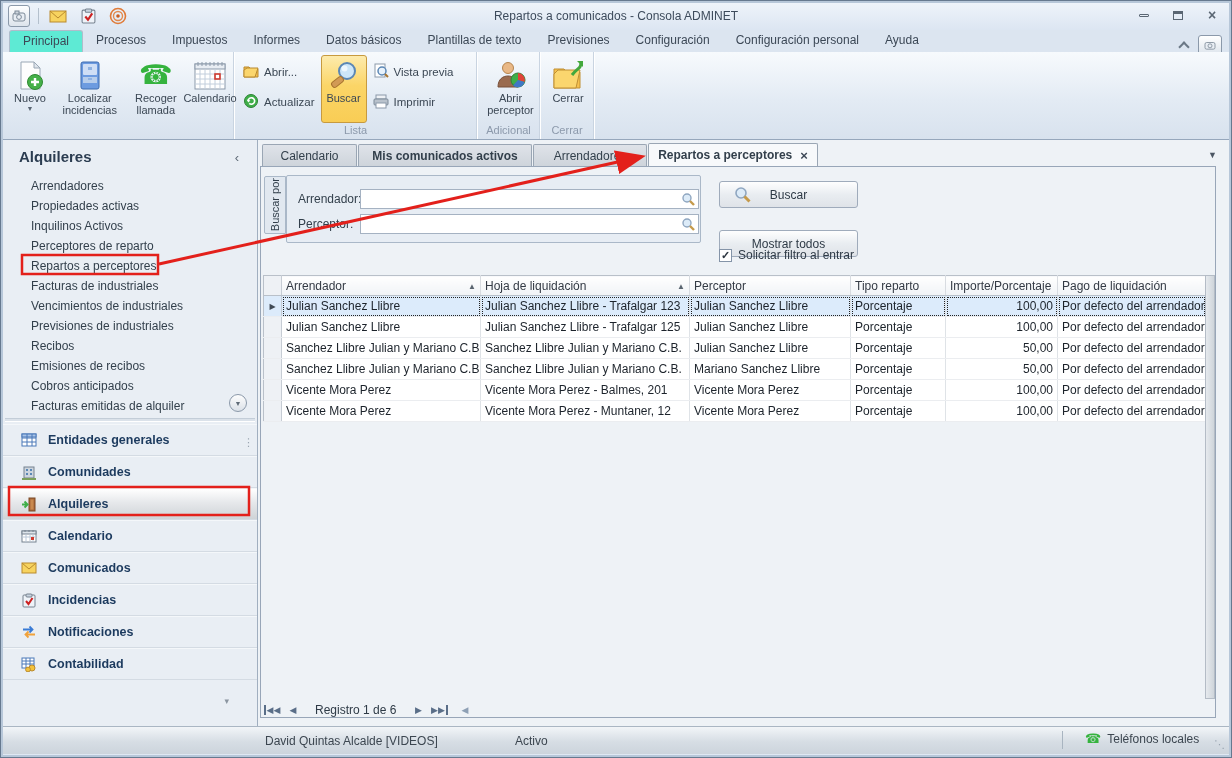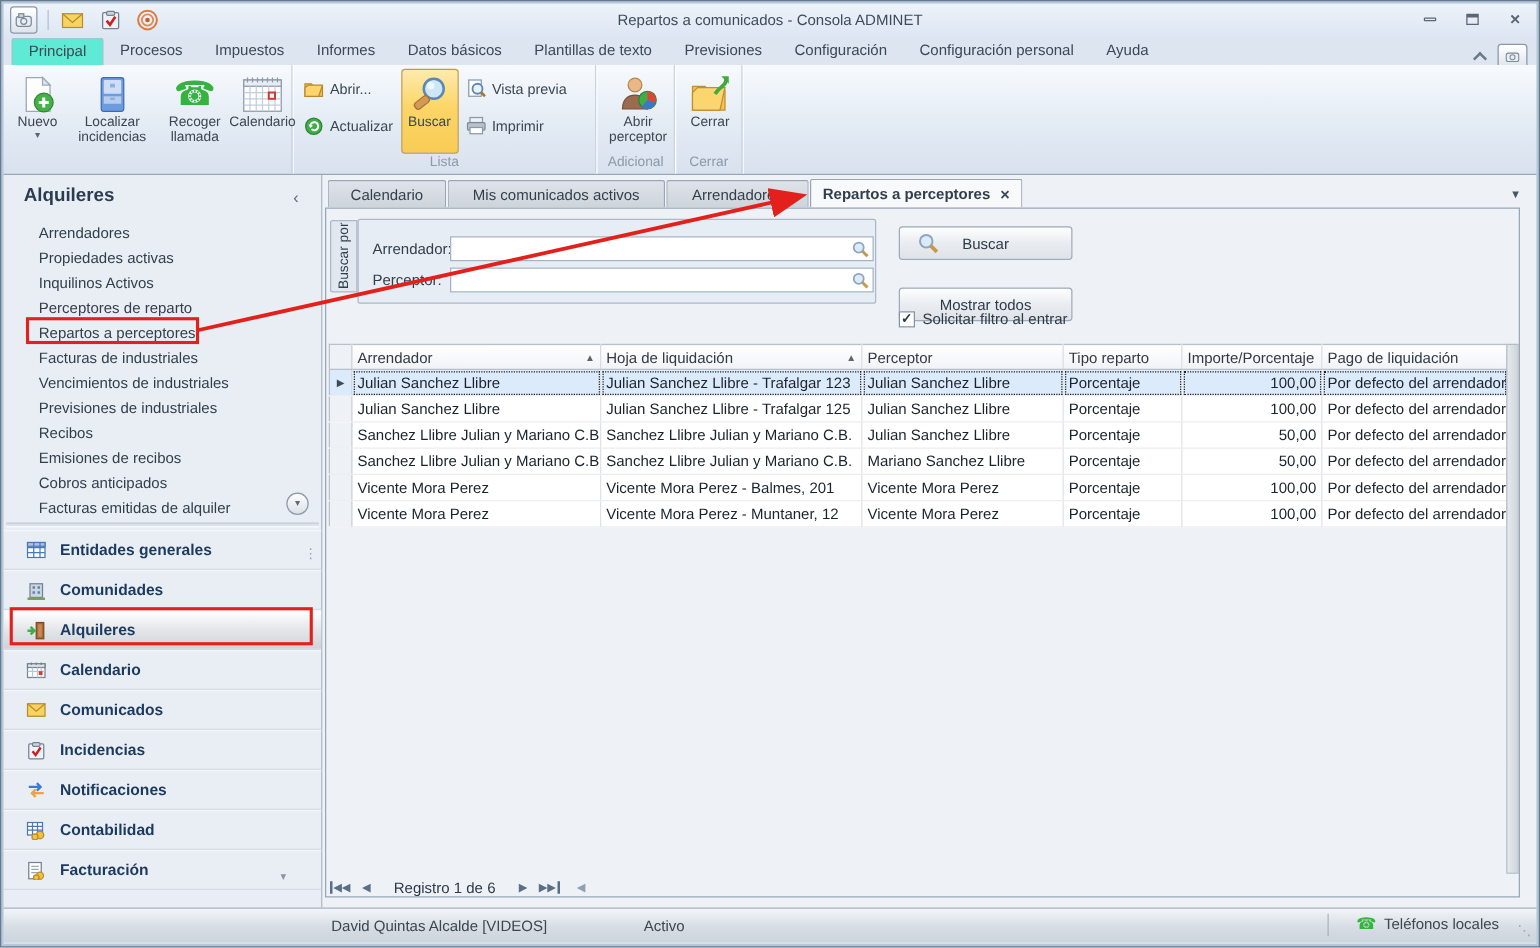--- a/index.html
+++ b/index.html
@@ -414,42 +414,31 @@
             <span class="sicon">
               <svg width="16" height="15" viewBox="0 0 16 15">
                 <rect x="1" y="1" width="12" height="10" fill="#fff" stroke="#4a78b8"></rect>
                 <path d="M1 4 h12 M1 7 h12 M5 1 v10 M9 1 v10" stroke="#4a78b8"></path>
                 <circle cx="11" cy="11" r="3" fill="#f3c23c" stroke="#b98a2e"></circle>
                 <circle cx="7" cy="12.5" r="2.4" fill="#f3c23c" stroke="#b98a2e"></circle>
               </svg>
             </span>
             <span>Contabilidad</span>
           </div>
-          <div class="section">
-            <span class="sicon">
-              <svg width="14" height="15" viewBox="0 0 14 15">
-                <rect x="1" y="1" width="10" height="13" fill="#fff" stroke="#76828f"></rect>
-                <path d="M3 4 h6 M3 6.5 h6 M3 9 h6" stroke="#9aa7b5"></path>
-                <circle cx="10" cy="11.5" r="2.8" fill="#f3c23c" stroke="#b98a2e"></circle>
-                <circle cx="7" cy="13" r="2.2" fill="#f3c23c" stroke="#b98a2e"></circle>
-              </svg>
-            </span>
-            <span>Facturación</span>
-          </div>
         </div>
       <span id="gripdots">⋮</span>
       <span id="side-chev">▾</span>
     </div>
 
     <div id="content">
       <div id="doctabs">
           <div class="dtab" style="width: 95px;">
             <span>Calendario</span>
           </div>
-          <div class="dtab" style="width: 174px;">
+          <div class="dtab" style="width: 174px; font-weight: bold;">
             <span>Mis comunicados activos</span>
           </div>
           <div class="dtab" style="width: 114px;">
             <span>Arrendadores</span>
           </div>
           <div class="dtab active" style="width: 170px;">
             <span>Repartos a perceptores</span>
             <span class="dclose">×</span>
           </div>
         </div>

